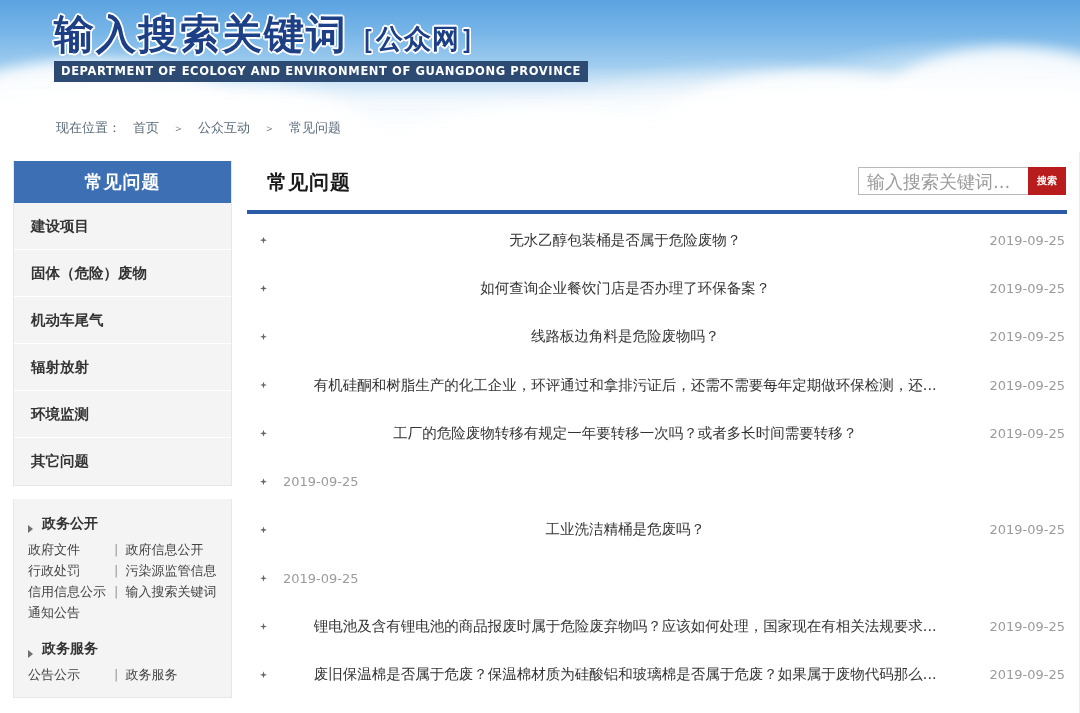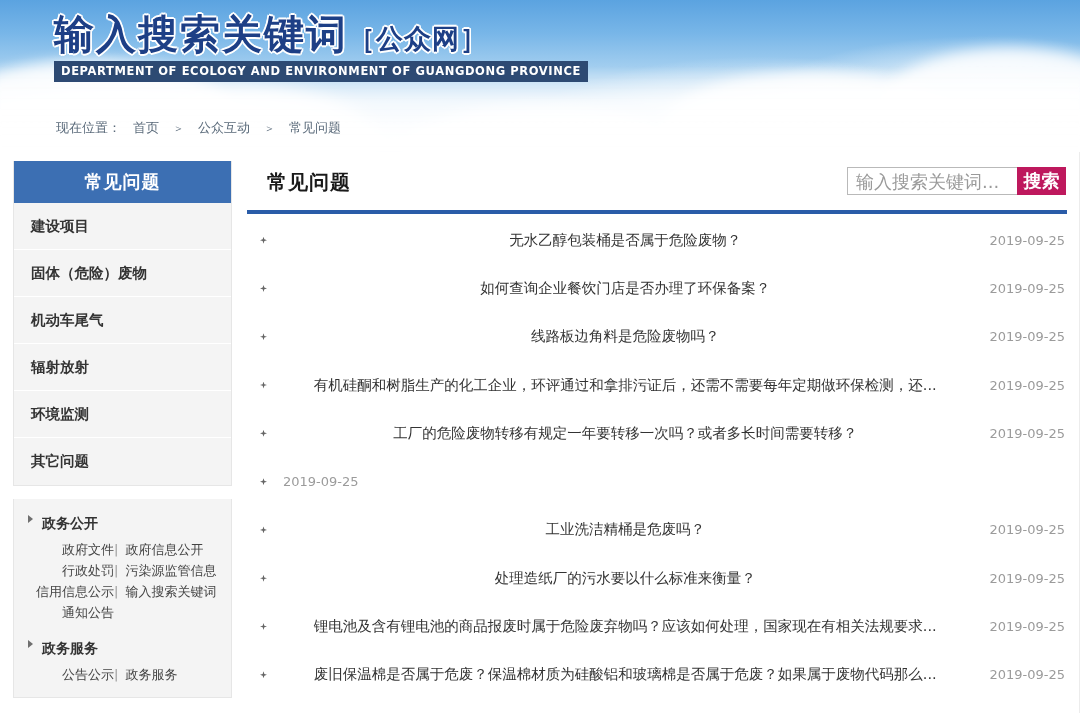--- a/index.html
+++ b/index.html
@@ -80,51 +80,51 @@
     height: 47px; line-height: 47px; padding-left: 17px;
     font-size: 14.5px; font-weight: bold; color: #333333;
     border-bottom: 1px solid #ffffff;
     background: #f4f4f4;
   }
   .nav-item:last-child { border-bottom: none; }
 
   .quick-body { padding: 10px 0 12px 0; background: #f4f4f4; }
   .quick-group-title {
     font-size: 14px; font-weight: bold; color: #333333;
-    padding: 6px 0 6px 14px; display: flex; align-items: flex-start;
+    padding: 6px 0 6px 14px; display: flex; align-items: flex-end;
   }
   .tri {
     width: 0; height: 0; margin-right: 9px;
     border-left: 5px solid #6f6f6f;
     border-top: 4px solid transparent;
     border-bottom: 4px solid transparent;
   }
   .quick-row { display: flex; align-items: center; padding: 1.5px 0 1.5px 14px; font-size: 13px; color: #444444; white-space: nowrap; }
   .qcell { color: #444444; }
-  .qcell.c1 { min-width: 86px; text-align: right; }
+  .qcell.c1 { min-width: 86px; }
   .qdiv { color: #999999; margin: 0 7px 0 0; }
 
   
   .main { position: absolute; left: 247px; top: 9px; width: 820px; }
   .main-head { position: relative; height: 49px; }
   .main-title {
     position: absolute; left: 20px; top: 8px;
     font-size: 20px; font-weight: bold; color: #1a1a1a; letter-spacing: 1px;
   }
   .search-box { position: absolute; right: 1px; top: 6px; display: flex; }
   .search-input {
     width: 170px; height: 28px; border: 1px solid #b9b9b9; border-right: none;
     padding: 0 8px; font-size: 18px; color: #000000; background: #fff;
     font-family: "DejaVu Sans", "Liberation Sans", sans-serif;
     outline: none;
   }
   .search-input::placeholder { color: #9a9a9a; }
   .search-btn {
-    width: 49px; height: 28px; border: none; cursor: pointer;
-    background: #be185d; color: #fff; font-size: 18px; font-weight: bold;
+    width: 38px; height: 28px; border: none; cursor: pointer;
+    background: #b91c1c; color: #fff; font-size: 10px; font-weight: bold;
     font-family: "DejaVu Sans", "Liberation Sans", sans-serif;
   }
   .title-rule { height: 4px; background: #2a5ca8; margin: 0 0 0 0; }
 
   .faq-list { padding-top: 2px; }
   .faq-row {
     position: relative; display: flex; align-items: center;
     height: 48.3px; padding-left: 13px; padding-right: 2px; text-align: center;
   }
   .bullet {
@@ -263,21 +263,20 @@
           <span class="bullet"></span>
           <span class="faq-date">2019-09-25</span>
         </div>
         <div class="faq-row">
           <span class="bullet"></span>
           <span class="faq-title">工业洗洁精桶是危废吗？</span>
           <span class="faq-date">2019-09-25</span>
         </div>
         <div class="faq-row">
           <span class="bullet"></span>
-          <span class="faq-title">处理造纸厂的污水要以什么标准来衡量？</span>
           <span class="faq-date">2019-09-25</span>
         </div>
         <div class="faq-row">
           <span class="bullet"></span>
           <span class="faq-title">锂电池及含有锂电池的商品报废时属于危险废弃物吗？应该如何处理，国家现在有相关法规要求...</span>
           <span class="faq-date">2019-09-25</span>
         </div>
         <div class="faq-row">
           <span class="bullet"></span>
           <span class="faq-title">废旧保温棉是否属于危废？保温棉材质为硅酸铝和玻璃棉是否属于危废？如果属于废物代码那么...</span>

